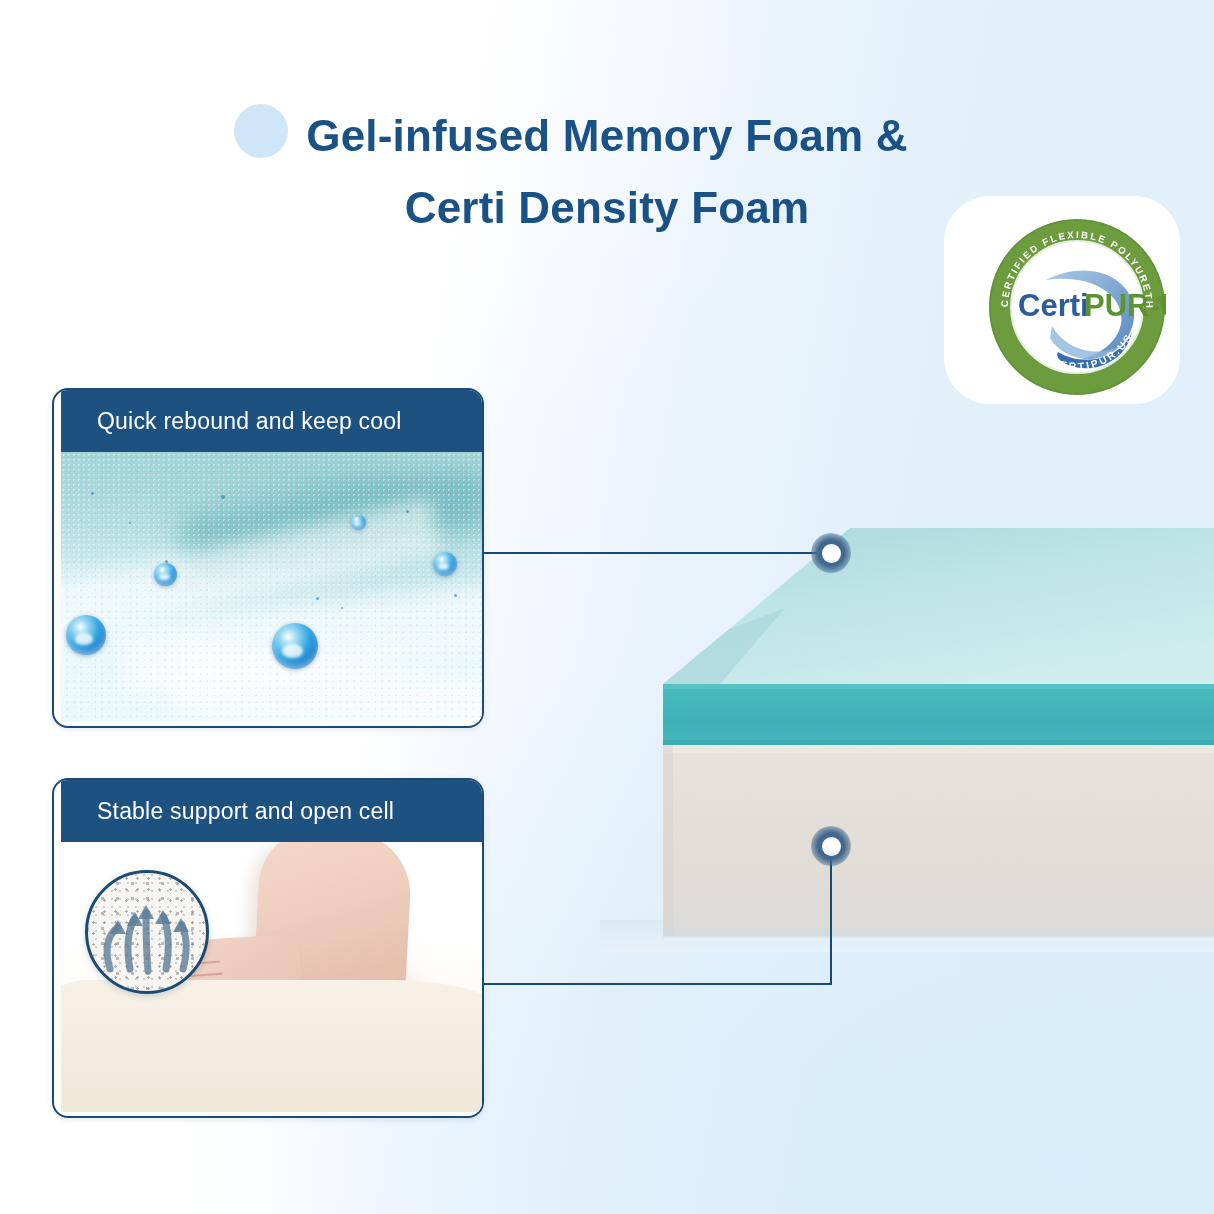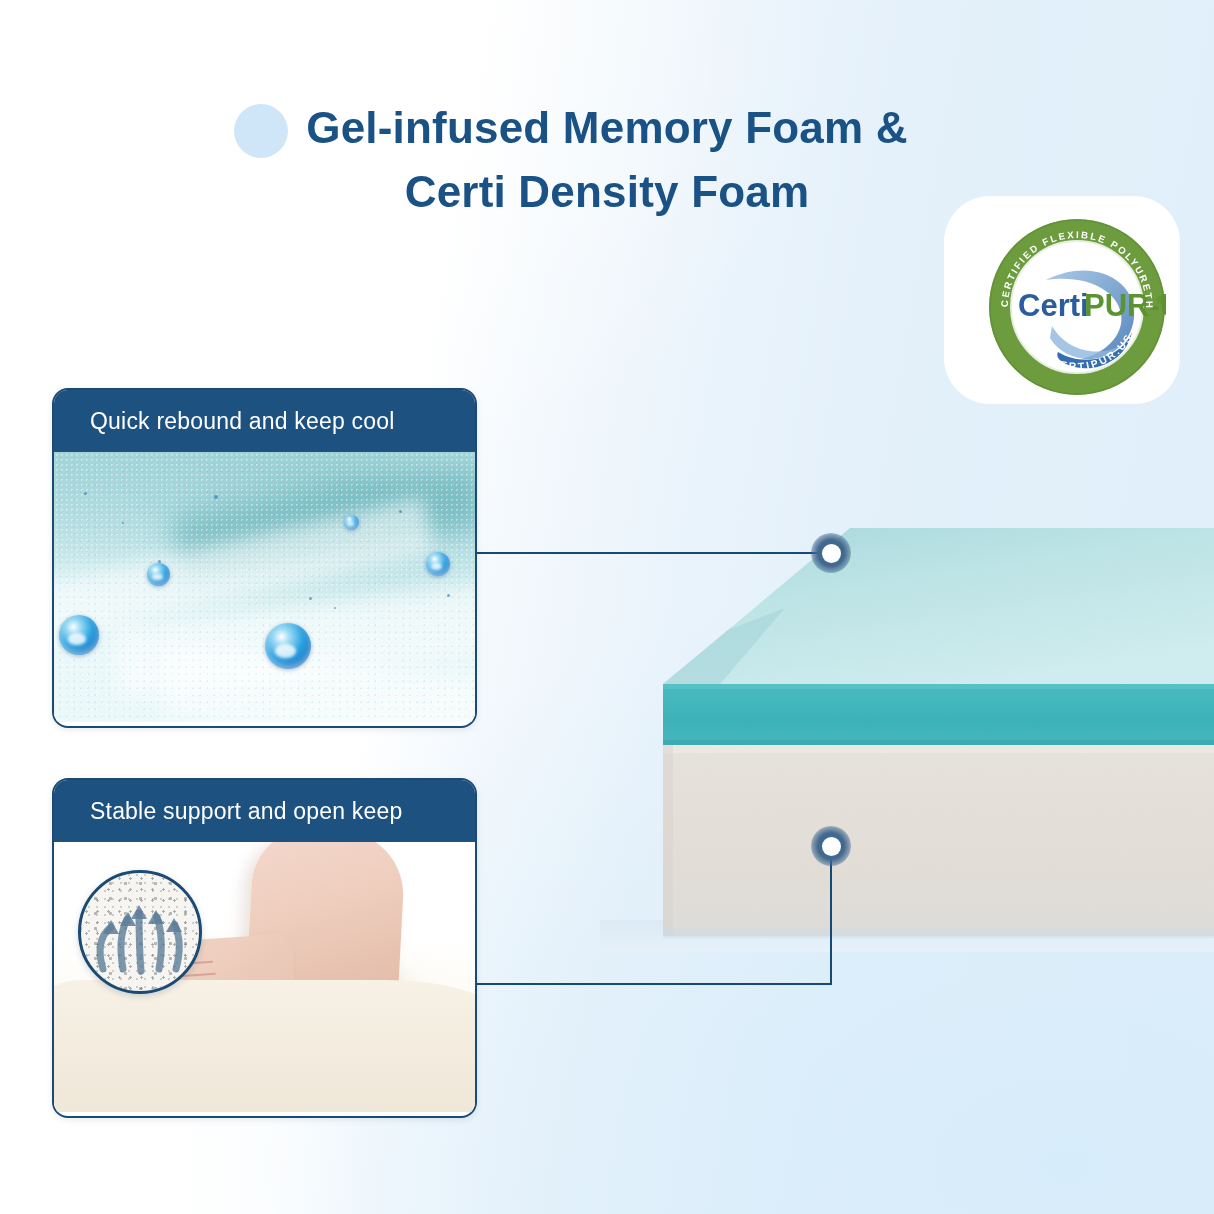--- a/index.html
+++ b/index.html
@@ -30,21 +30,21 @@
   .title-wrap{
     position:absolute;left:0;top:96px;width:1214px;text-align:center;
     z-index:6;
   }
   .title-accent{
     position:absolute;left:234px;top:8px;width:54px;height:54px;
     border-radius:50%;background:#cfe6f8;z-index:-1;
   }
   .title-line{
     font-size:44px;font-weight:bold;color:#1a5285;letter-spacing:.2px;
-    line-height:1.45;margin:0;
+    line-height:1.45;margin:8px;
   }
 
   
   .badge-plate{
     position:absolute;left:944px;top:196px;width:236px;height:208px;
     background:#ffffff;border-radius:46px;z-index:7;
   }
   .badge{
     position:absolute;left:988px;top:218px;width:178px;height:178px;z-index:8;
   }
@@ -71,20 +71,21 @@
   }
   #marker1{left:811px;top:533px;}
   #marker2{left:811px;top:826px;}
 
   
   .card{
     position:absolute;width:421px;
     border:2px solid #1b4a73;border-radius:16px;overflow:hidden;
     background:#ffffff;z-index:5;
     box-shadow:0 2px 6px rgba(20,60,100,.10);
+    padding-left:7px;
   }
   #card1{left:52px;top:388px;height:336px;}
   #card2{left:52px;top:778px;height:336px;}
   .card-head{
     height:62px;background:#1d5180;color:#ffffff;
     display:flex;align-items:center;padding:0 0 0 36px;
     font-size:23px;font-weight:normal;letter-spacing:.2px;
   }
   .card-photo{position:relative;height:270px;overflow:hidden;}
 
@@ -311,21 +312,21 @@
           <span class="speck" style="left: 104px; top: 108px; width: 3px; height: 3px;"></span>
           <span class="speck" style="left: 255px; top: 145px; width: 3px; height: 3px;"></span>
           <span class="speck" style="left: 280px; top: 155px; width: 2px; height: 2px;"></span>
           <span class="speck" style="left: 345px; top: 58px; width: 3px; height: 3px;"></span>
           <span class="speck" style="left: 393px; top: 142px; width: 3px; height: 3px;"></span>
         </div>
     </div>
   </div>
 
   <div class="card" id="card2">
-    <div class="card-head">Stable support and open keep</div>
+    <div class="card-head">Stable support and open cell</div>
     <div class="card-photo">
       <div class="supportfoam"></div>
       <div class="foam-dip"></div>
 
       <div class="foot"></div>
       <div class="toes">
         <i style="left:8px;  top:22px; width:52px;"></i>
         <i style="left:6px;  top:34px; width:56px;"></i>
         <i style="left:18px; top:48px; width:48px;"></i>
         <i style="left:74px; top:50px; width:40px;"></i>

